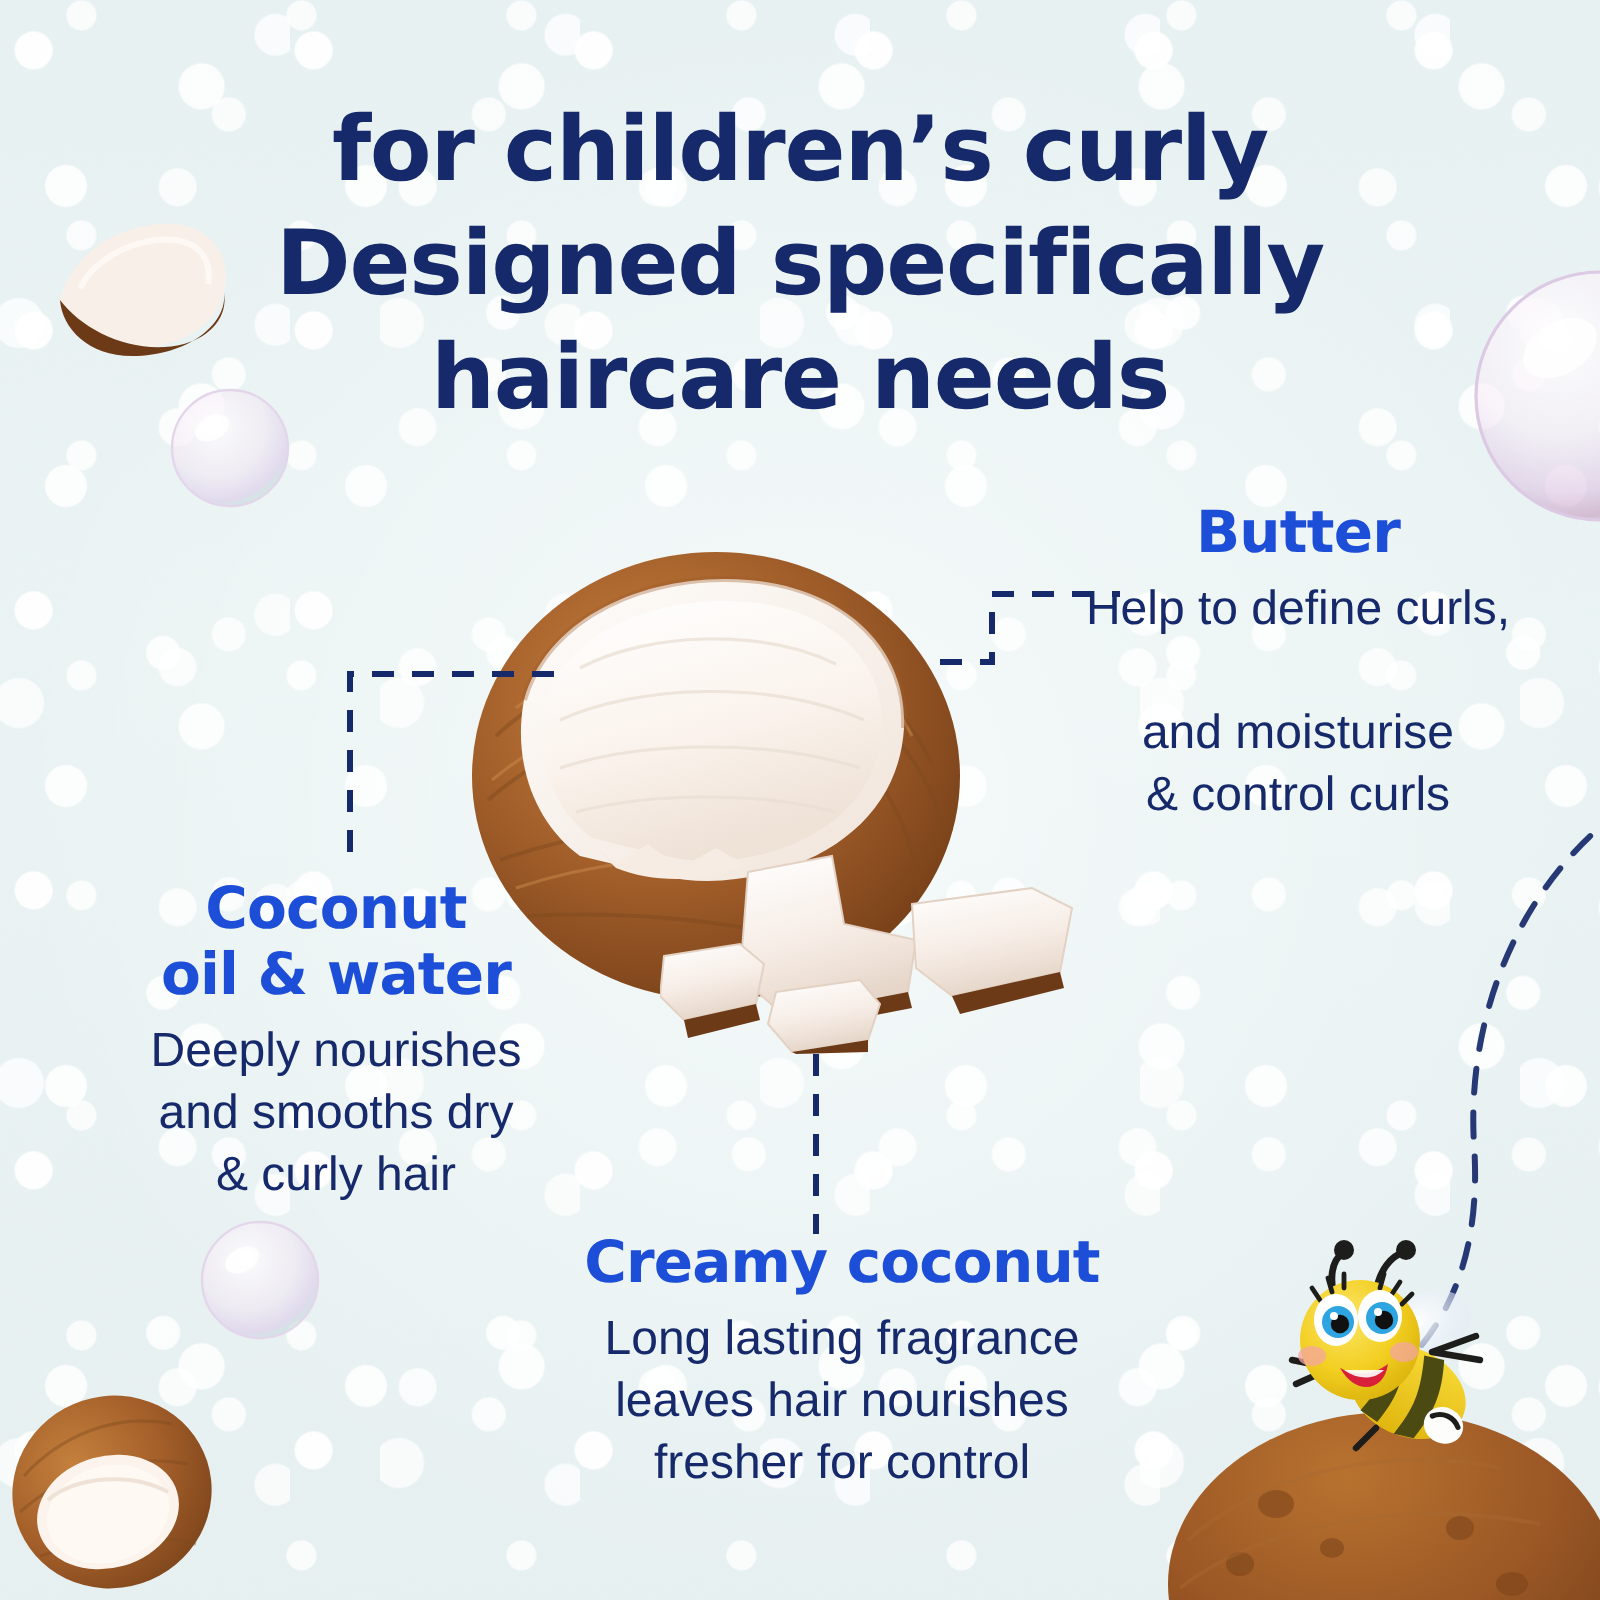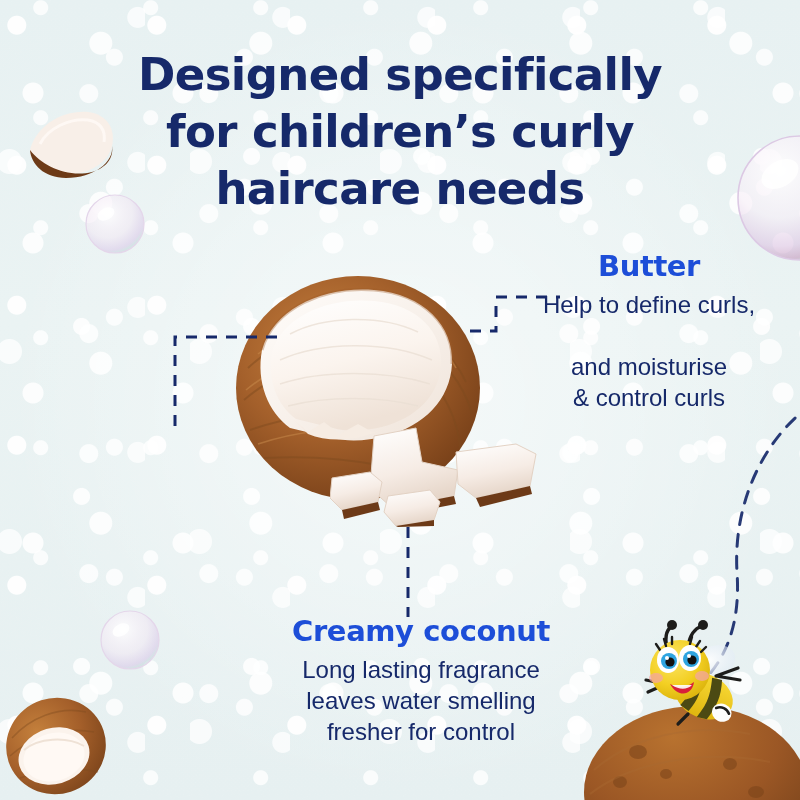--- a/index.html
+++ b/index.html
@@ -124,22 +124,22 @@
     <path d="M 277 337 L 175 337 L 175 430" fill="none" stroke="#16296a" stroke-width="3" stroke-dasharray="11 9" stroke-linecap="butt"></path>
 
     <path d="M 470 331 L 496 331 L 496 297 L 560 297" fill="none" stroke="#16296a" stroke-width="3" stroke-dasharray="11 9" stroke-linecap="butt"></path>
 
     <path d="M 408 527 L 408 617" fill="none" stroke="#16296a" stroke-width="3" stroke-dasharray="11 9" stroke-linecap="butt"></path>
 
     <path d="M 812 404 C 762 440, 733 505, 737 572 C 741 630, 723 672, 680 700" fill="none" stroke="#16296a" stroke-width="3" stroke-dasharray="12 10" stroke-linecap="round" opacity=".92"></path>
   </svg>
 
   <h1 class="headline">
+    <span>for children’s curly</span>
     <span>Designed specifically</span>
-    <span>for children’s curly</span>
     <span>haircare needs</span>
   </h1>
 
   <svg class="art" id="coconut-main" viewBox="0 0 260 230">
     <defs>
       <radialGradient id="shellG" cx="38%" cy="34%" r="78%">
         <stop offset="0%" stop-color="#c9833f"></stop>
         <stop offset="48%" stop-color="#a4602b"></stop>
         <stop offset="100%" stop-color="#6f3a15"></stop>
       </radialGradient>
@@ -372,23 +372,32 @@
 
   <div class="callout" id="callout-butter">
     <div class="c-title">
       <span>Butter</span><br>
     </div>
     <div class="c-body">
       <span><span>Help to </span><b>define curls,</b><br><span> </span><br><span> and </span><b>moisturise</b><br><span> &amp; control curls</span></span>
     </div>
   </div>
 
+  <div class="callout" id="callout-coconut">
+    <div class="c-title">
+      <span>Coconut</span><br>
+      <span>oil &amp; water</span>
+    </div>
+    <div class="c-body">
+      <span><span>Deeply </span><b>nourishes</b><br><span> </span><b>and smooths</b><span> dry</span><br><span> &amp; curly hair</span></span>
+    </div>
+  </div>
 
   <div class="callout" id="callout-creamy">
     <div class="c-title">
       <span>Creamy coconut</span>
     </div>
     <div class="c-body">
-      <span><span>Long lasting fragrance</span><br><span> leaves water smelling</span><br><span> </span><b>fresher</b><span> for control</span></span>
+      <span><span>Long lasting fragrance</span><br><span> leaves hair nourishes</span><br><span> </span><b>fresher</b><span> for control</span></span>
     </div>
   </div>
 
 </div>
 
 </body></html>

